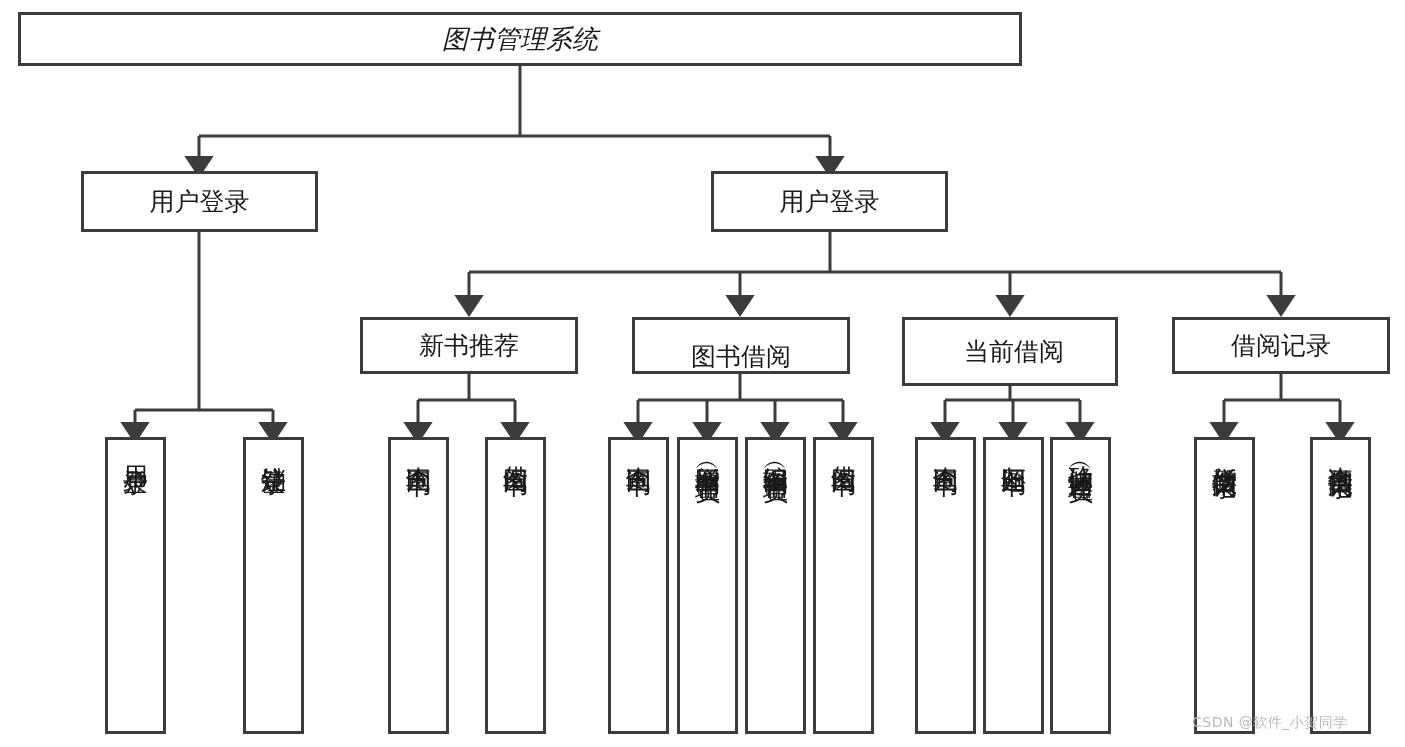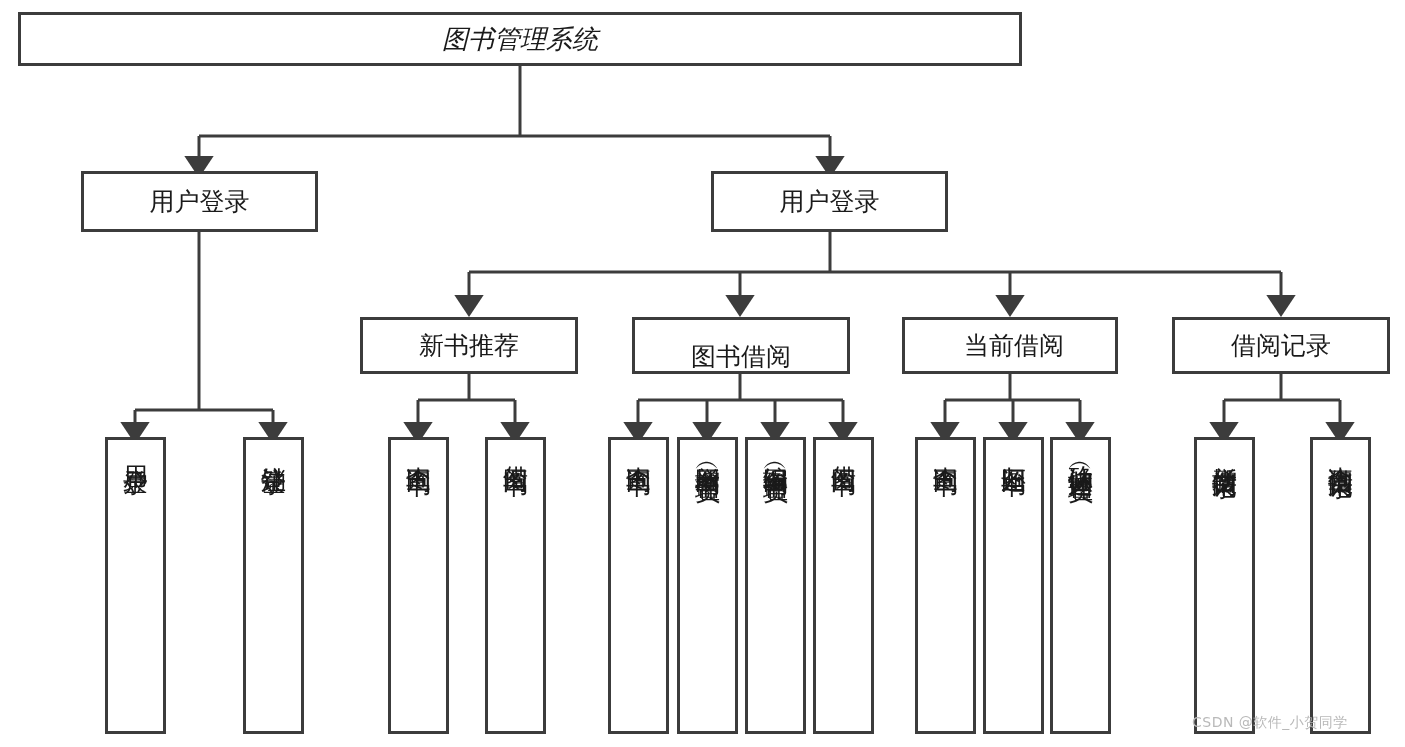--- a/index.html
+++ b/index.html
@@ -129,21 +129,21 @@
   <div class="node horizontal" style="left:711px; top:171px; width:237px; height:61px;">
     <span class="node-label">用户登录</span>
   </div>
 
   <div class="node horizontal" style="left:360px; top:317px; width:218px; height:57px;">
     <span class="node-label">新书推荐</span>
   </div>
   <div class="node horizontal" style="left:632px; top:317px; width:218px; height:57px;align-items:flex-end;">
     <span class="node-label">图书借阅</span>
   </div>
-  <div class="node horizontal" style="left:902px; top:317px; width:216px; height:57px;padding-left:8px;">
+  <div class="node horizontal" style="left:902px; top:317px; width:216px; height:69px;padding-left:8px;">
     <span class="node-label">当前借阅</span>
   </div>
   <div class="node horizontal" style="left:1172px; top:317px; width:218px; height:57px;">
     <span class="node-label">借阅记录</span>
   </div>
 
   <div class="node vertical" style="left:105px; top:437px; width:61px; height:297px;">
     <span class="node-label">用户登录</span>
   </div>
   <div class="node vertical" style="left:243px; top:437px; width:61px; height:297px;">

